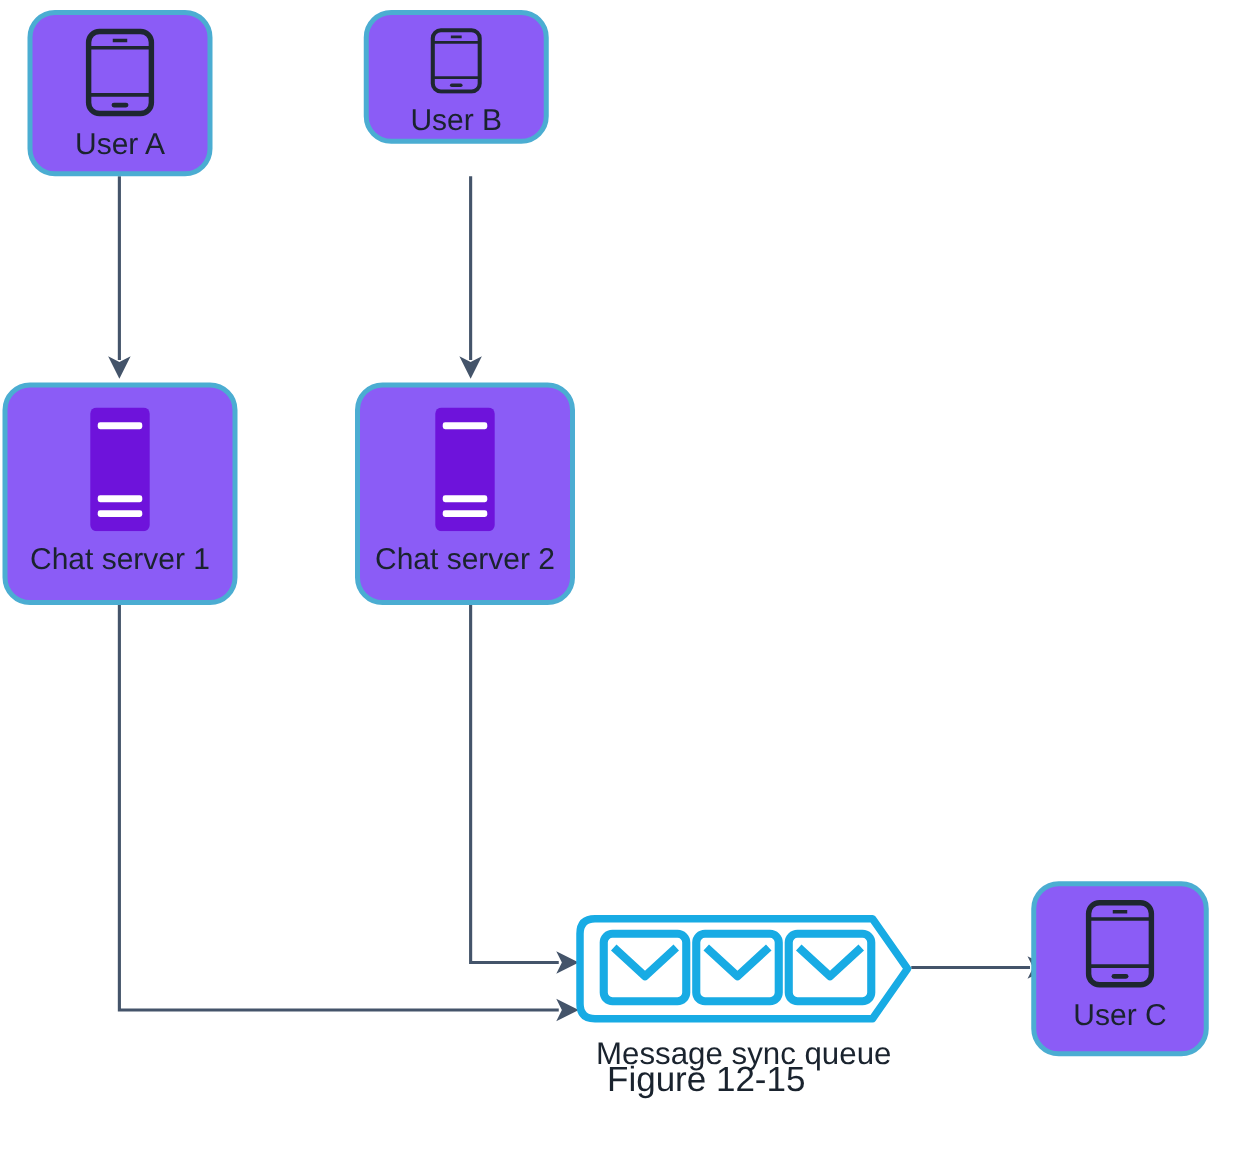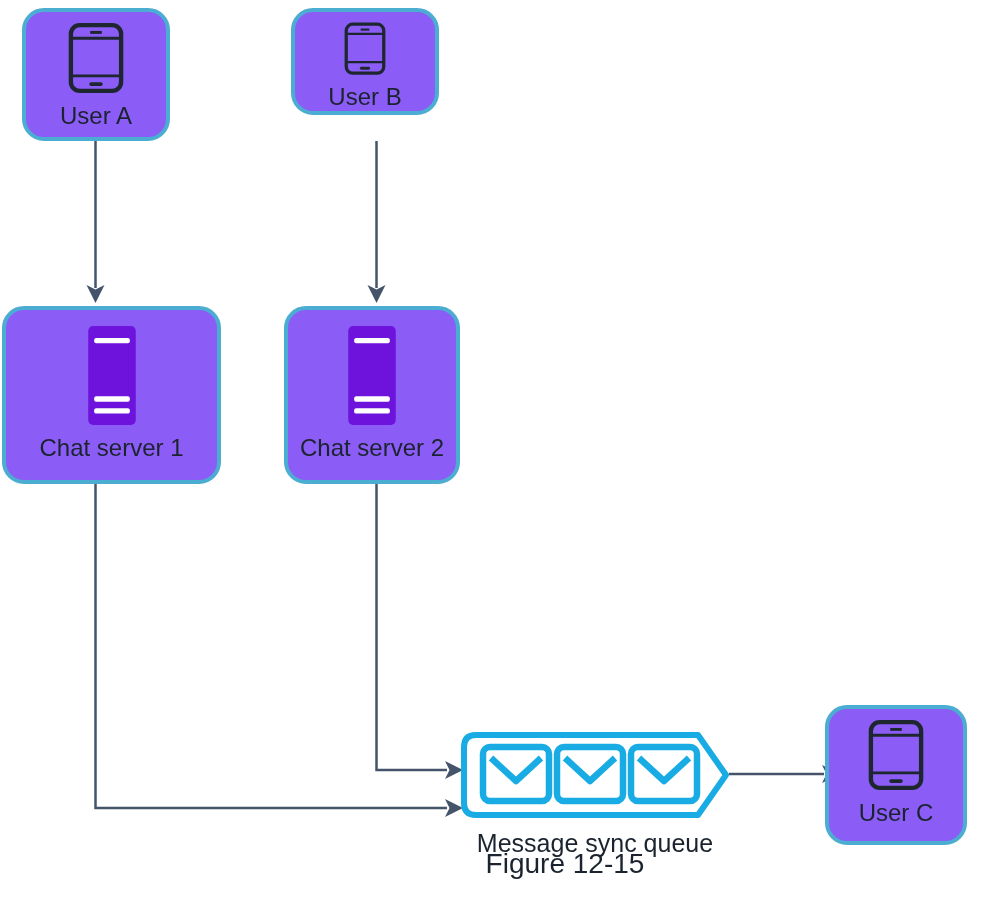--- a/index.html
+++ b/index.html
@@ -100,21 +100,21 @@
     <svg class="phone-svg" width="56" height="72" viewBox="0 0 58 74">
       <rect class="phone-stroke" x="3" y="3" width="52" height="68" rx="9" stroke-width="4.5"></rect>
       <line class="phone-stroke" x1="23" y1="10.5" x2="35" y2="10.5" stroke-width="3"></line>
       <line class="phone-stroke" x1="4" y1="16.5" x2="54" y2="16.5" stroke-width="3"></line>
       <line class="phone-stroke" x1="4" y1="55.5" x2="54" y2="55.5" stroke-width="3"></line>
       <line class="phone-stroke" x1="24" y1="64" x2="34" y2="64" stroke-width="4" stroke-linecap="round"></line>
     </svg>
     <div class="node-label">User B</div>
   </div>
 
-  <div class="node server-node" style="left:2px;top:306px;width:219px;height:178px;">
+  <div class="node server-node" style="left:2px;top:306px;width:188px;height:178px;">
     <svg class="server-svg" width="48" height="99" viewBox="0 0 48 100">
       <rect class="server-body" x="0" y="0" width="48" height="100" rx="5"></rect>
       <rect class="server-slot" x="6" y="12" width="36" height="5.5" rx="2"></rect>
       <rect class="server-slot" x="6" y="71" width="36" height="5.5" rx="2"></rect>
       <rect class="server-slot" x="6" y="83" width="36" height="5.5" rx="2"></rect>
     </svg>
     <div class="node-label">Chat server 1</div>
   </div>
 
   <div class="node server-node" style="left:284px;top:306px;width:176px;height:178px;">

